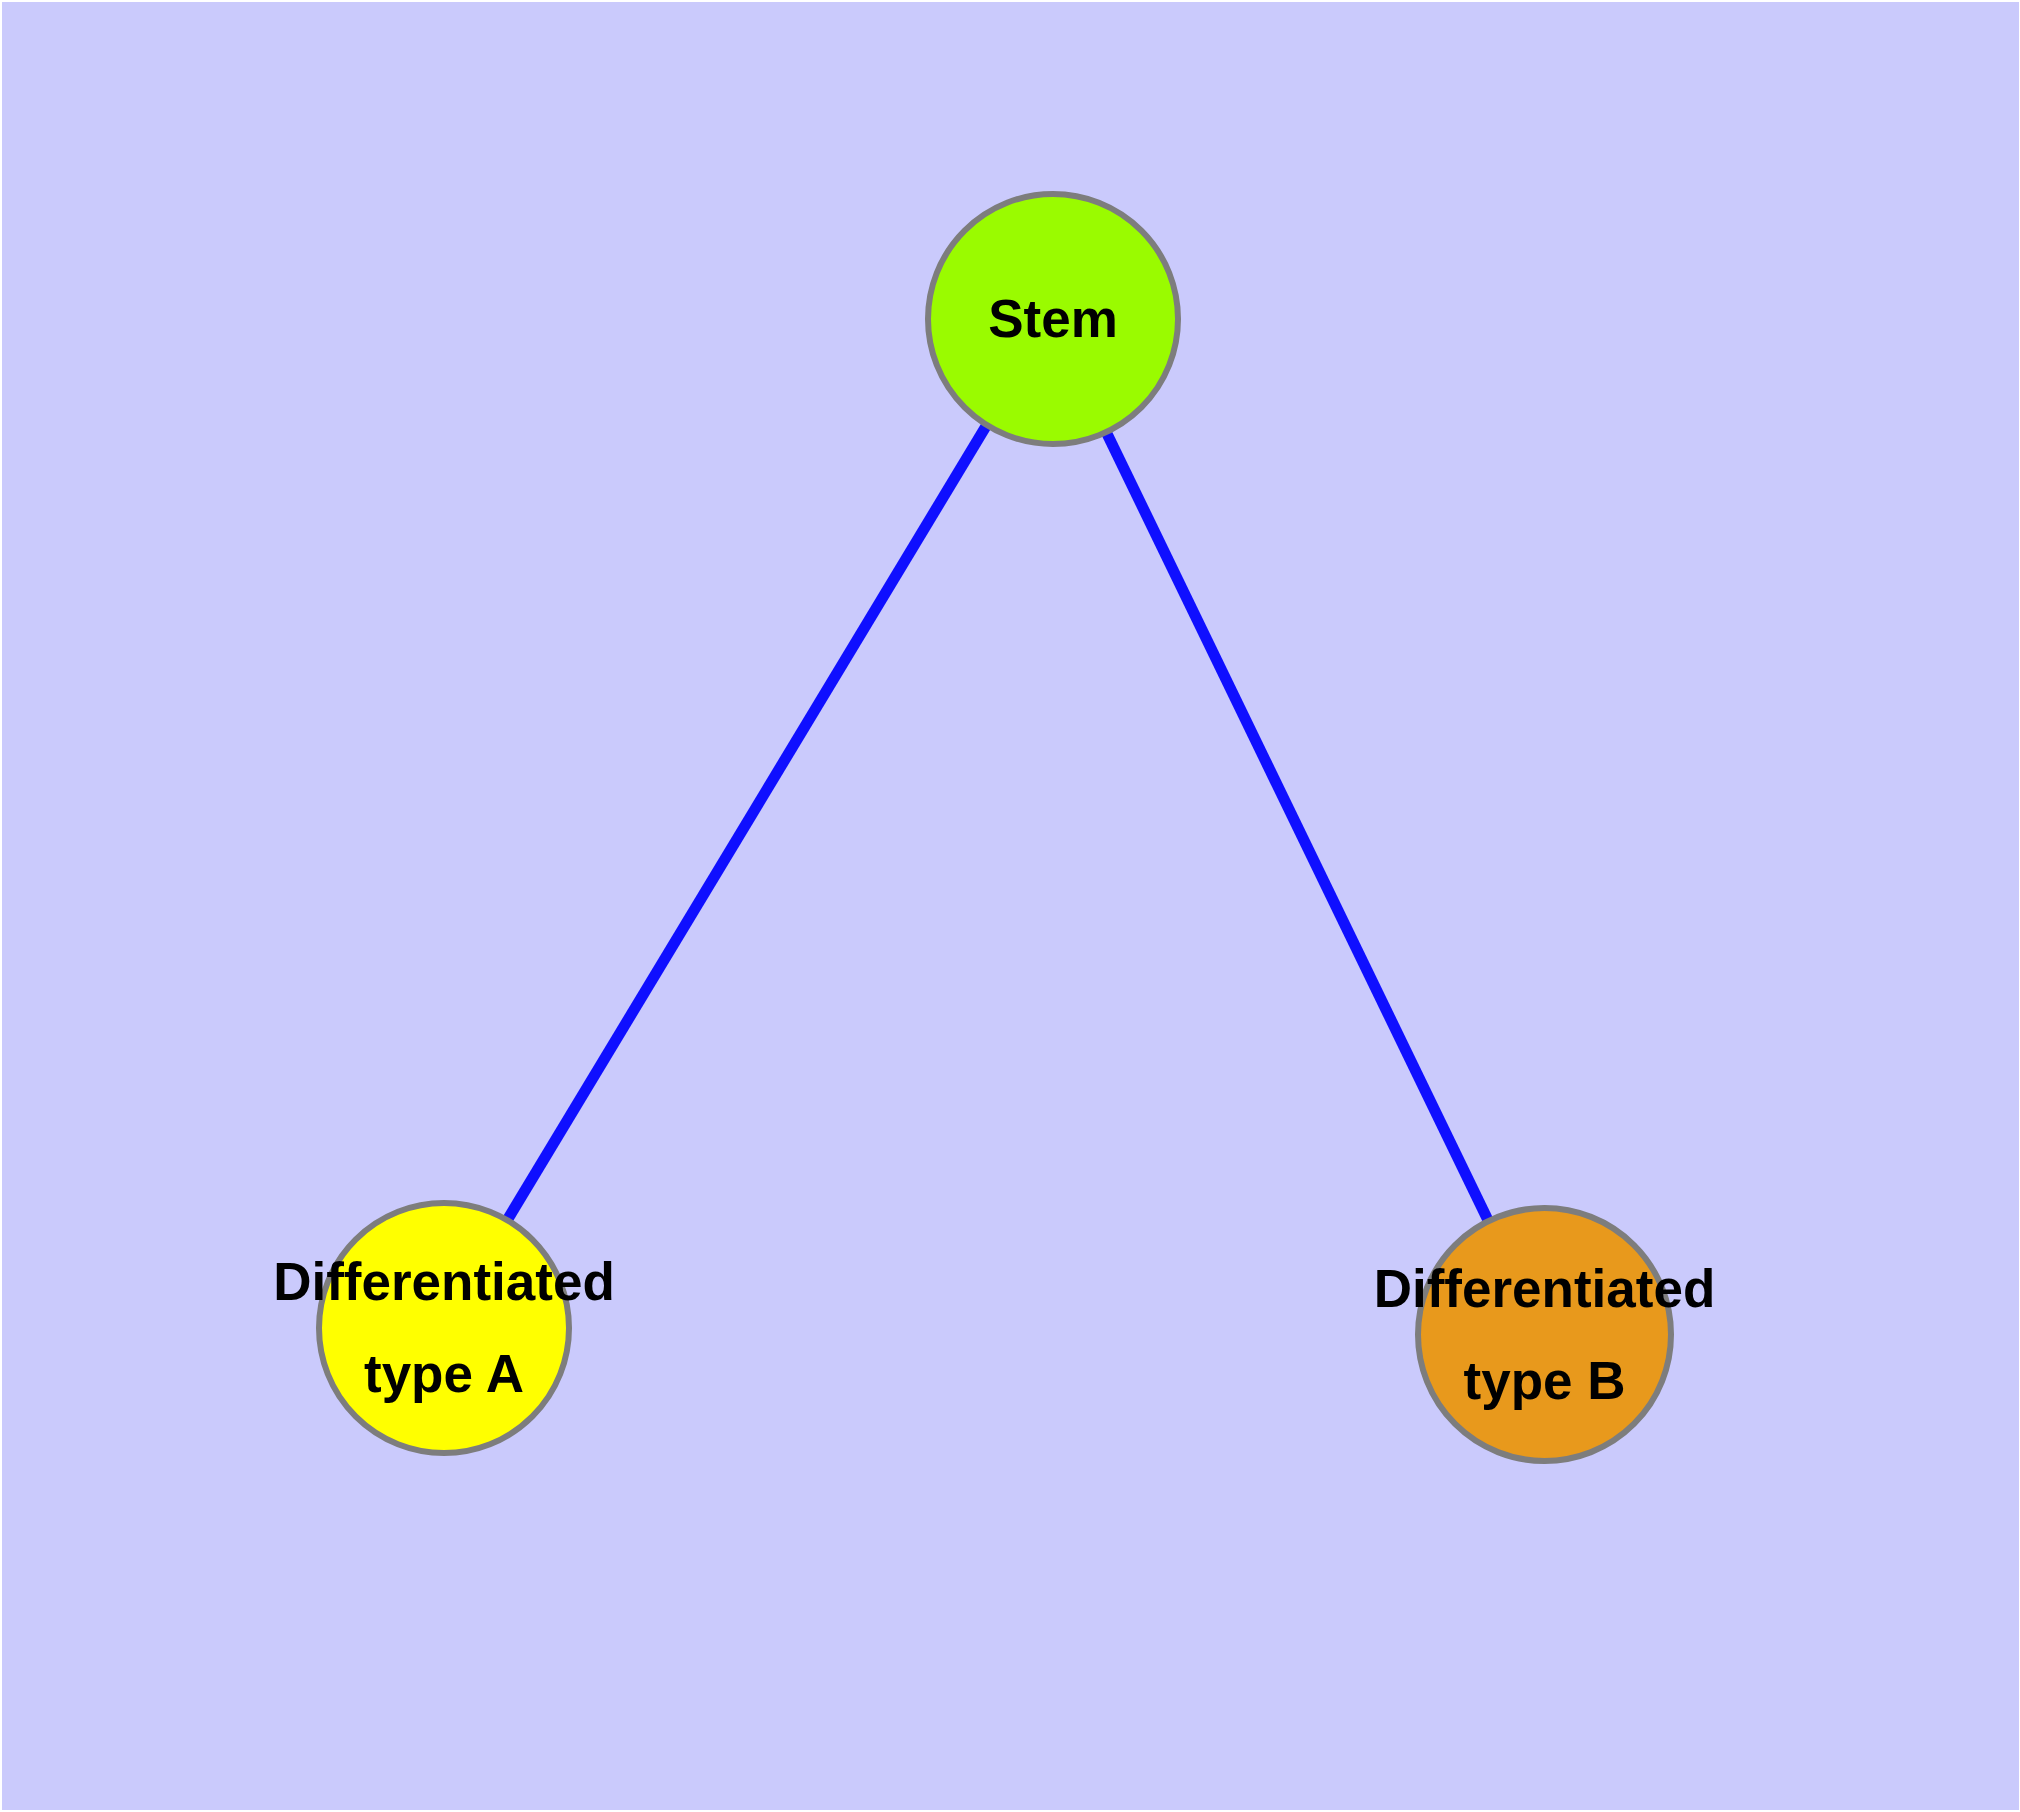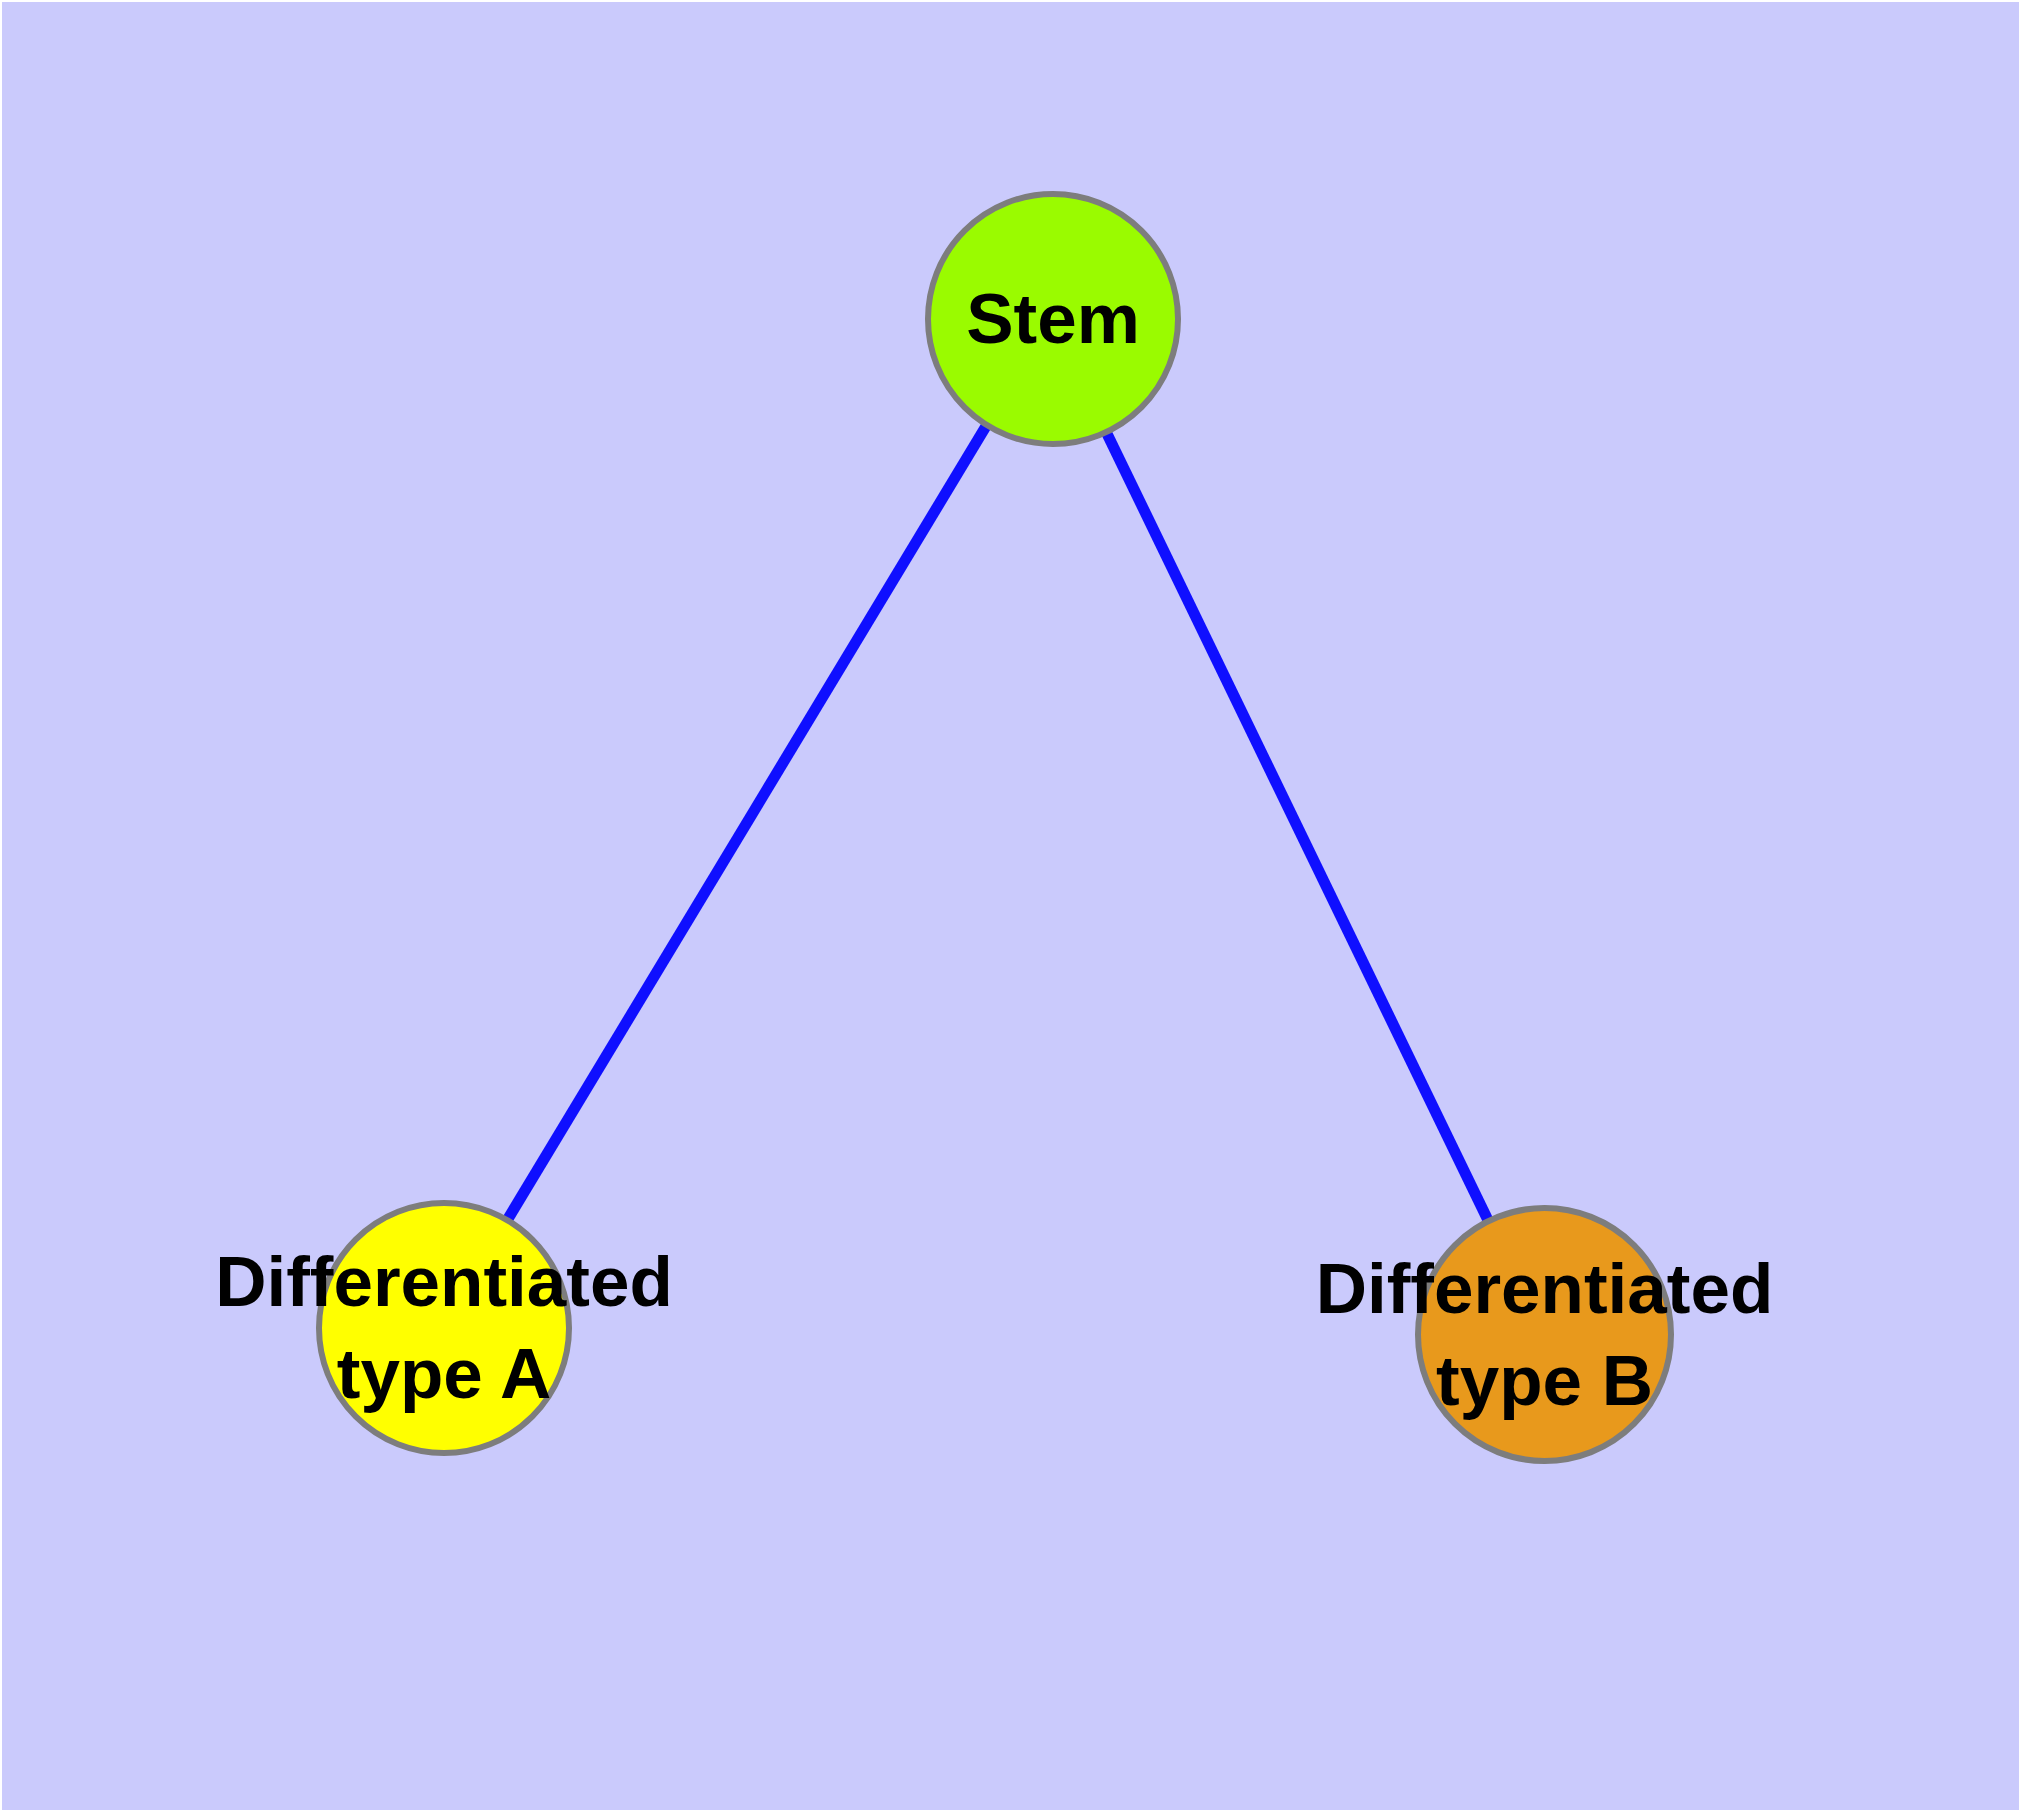--- a/index.html
+++ b/index.html
@@ -35,21 +35,21 @@
   }
   .node-label {
     position: absolute;
     left: 50%;
     top: 50%;
     transform: translate(-50%, -50%);
     width: max-content;
     text-align: center;
     white-space: pre;
     font-weight: bold;
-    font-size: 71px;
+    font-size: 53px;
     line-height: 92px;
     letter-spacing: 0px;
   }
 </style>
 </head>
 <body>
 
 <div class="canvas" style="background: rgb(202, 202, 252);">
   <svg class="edge-layer" xmlns="http://www.w3.org/2000/svg" viewBox="0 0 2384 2138" preserveAspectRatio="none">
       <line x1="1240" y1="374" x2="522" y2="1565" stroke="#0f0fff" stroke-width="13"></line>

